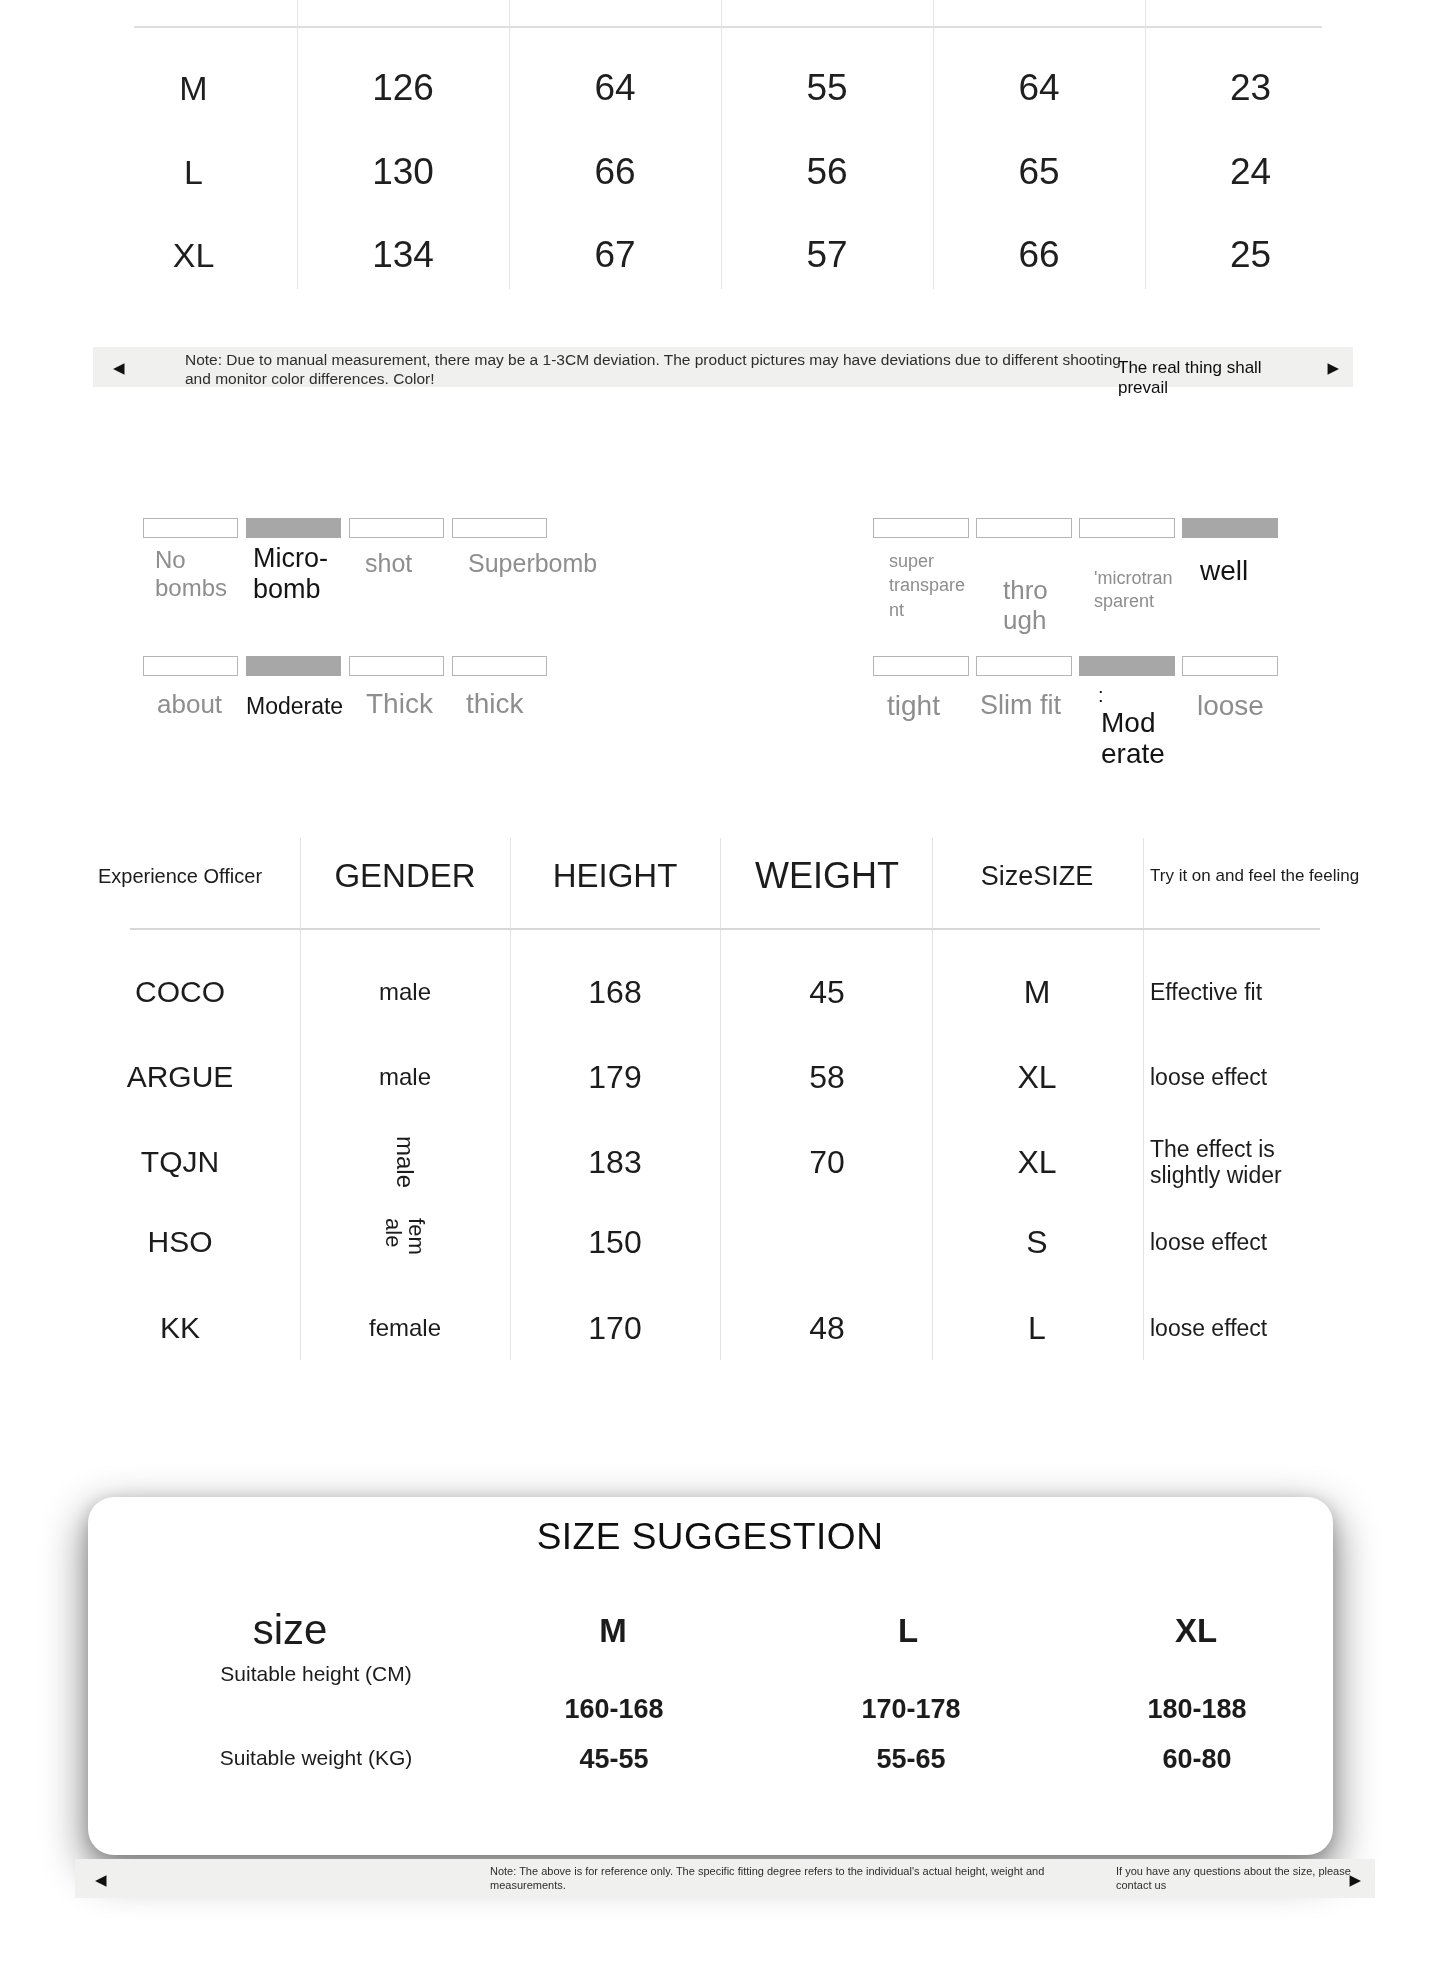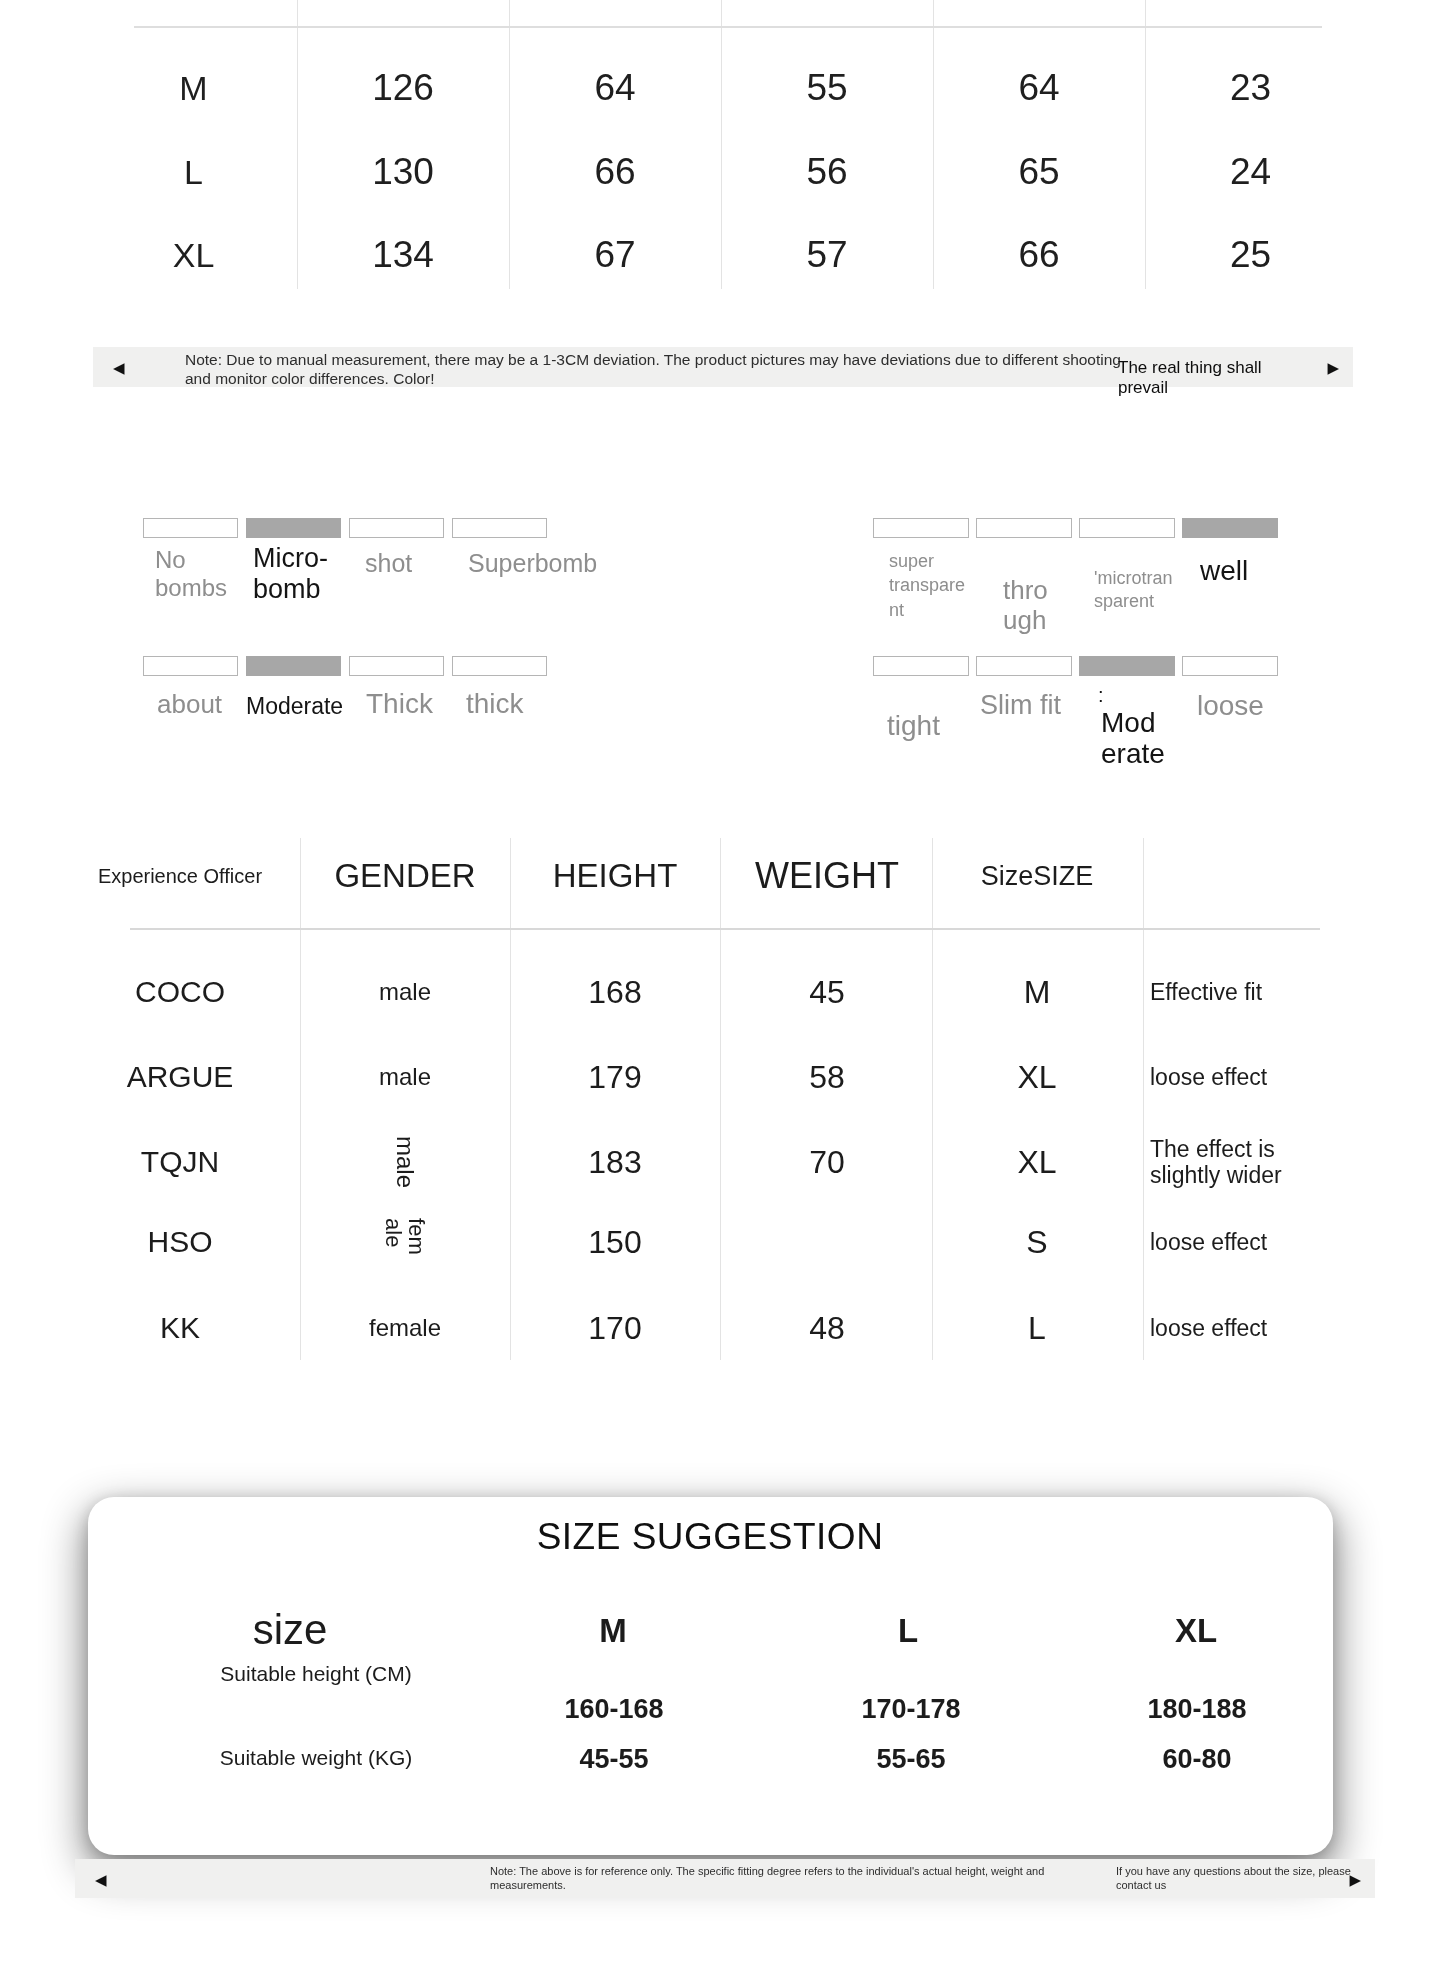--- a/index.html
+++ b/index.html
@@ -56,21 +56,21 @@
   .lb-e2{left:365px;top:549px;font-size:25px;}
   .lb-e3{left:468px;top:549px;font-size:25px;}
   .lb-t0{left:889px;top:549px;width:80px;font-size:18px;line-height:1.35;overflow-wrap:anywhere;}
   .lb-t1{left:1003px;top:576px;width:58px;font-size:26px;overflow-wrap:anywhere;}
   .lb-t2{left:1094px;top:567px;width:86px;font-size:18px;line-height:1.3;overflow-wrap:anywhere;}
   .lb-t3{left:1200px;top:555px;font-size:28px;}
   .lb-k0{left:157px;top:690px;font-size:26px;}
   .lb-k1{left:246px;top:693px;font-size:23px;}
   .lb-k2{left:366px;top:688px;font-size:28px;}
   .lb-k3{left:466px;top:688px;font-size:28px;}
-  .lb-f0{left:887px;top:690px;font-size:28px;margin-top:20px;}
+  .lb-f0{left:887px;top:690px;font-size:28px;}
   .lb-f1{left:980px;top:690px;font-size:27px;}
   .lb-f2p{left:1098px;top:684px;font-size:20px;}
   .lb-f2{left:1101px;top:708px;width:66px;font-size:28px;line-height:1.1;overflow-wrap:anywhere;}
   .lb-f3{left:1197px;top:690px;font-size:28px;}
 
   
   .xt-vline{top:838px;height:522px;}
   .xt-hline{top:928px;left:130px;width:1190px;background:#d8d8d8;}
   .xrow{position:absolute;left:0;width:1445px;height:70px;}
   .xrow.hd{top:841px;}
@@ -210,20 +210,21 @@
     <div class="vline xt-vline" style="left:932px"></div>
     <div class="vline xt-vline" style="left:1143px"></div>
     <div class="hline xt-hline"></div>
 
     <div class="xrow hd">
       <div class="xcell c-name">Experience Officer</div>
       <div class="xcell c-gender">GENDER</div>
       <div class="xcell c-height">HEIGHT</div>
       <div class="xcell c-size">SizeSIZE</div>
       <div class="xcell c-weight">WEIGHT</div>
+      <div class="xcell c-fit">Try it on and feel the feeling</div>
     </div>
 
     <div class="xrow r0">
       <div class="xcell c-name">COCO</div>
       <div class="xcell c-gender">male</div>
       <div class="xcell c-height">168</div>
       <div class="xcell c-weight">45</div>
       <div class="xcell c-size">M</div>
       <div class="xcell c-fit">Effective fit</div>
     </div>

